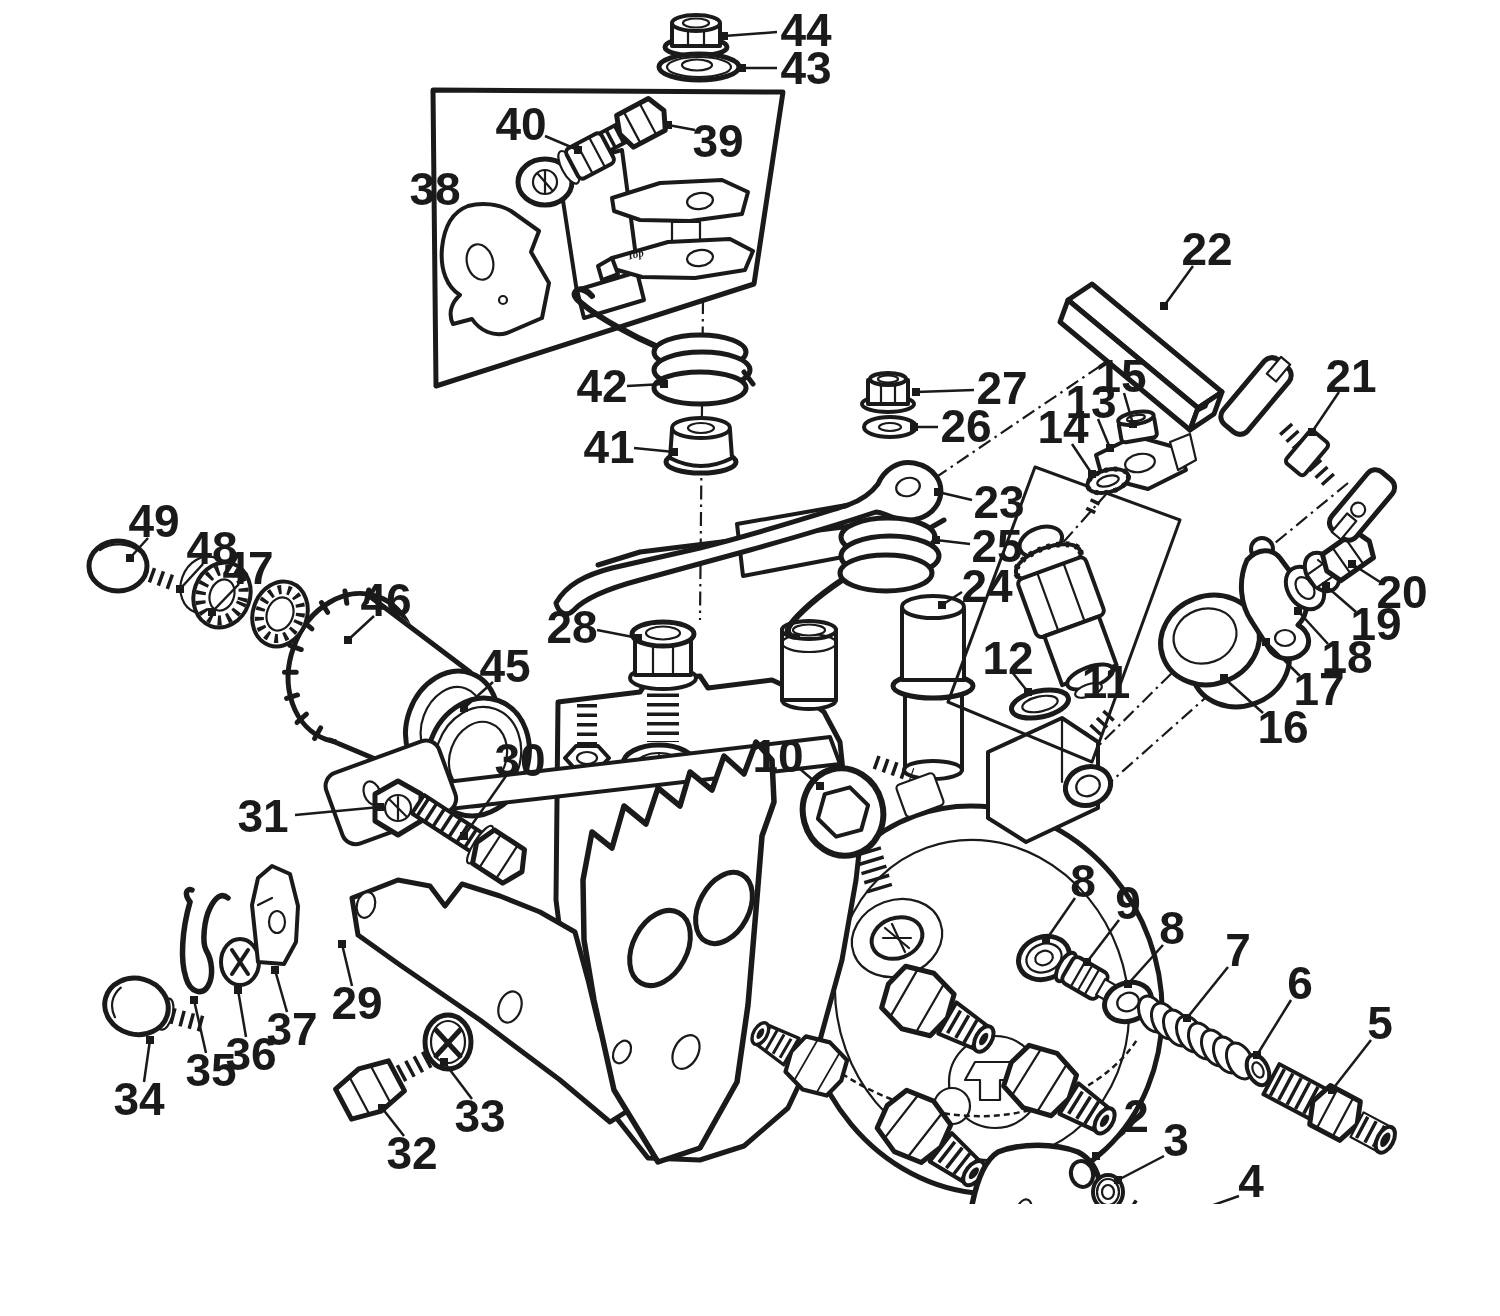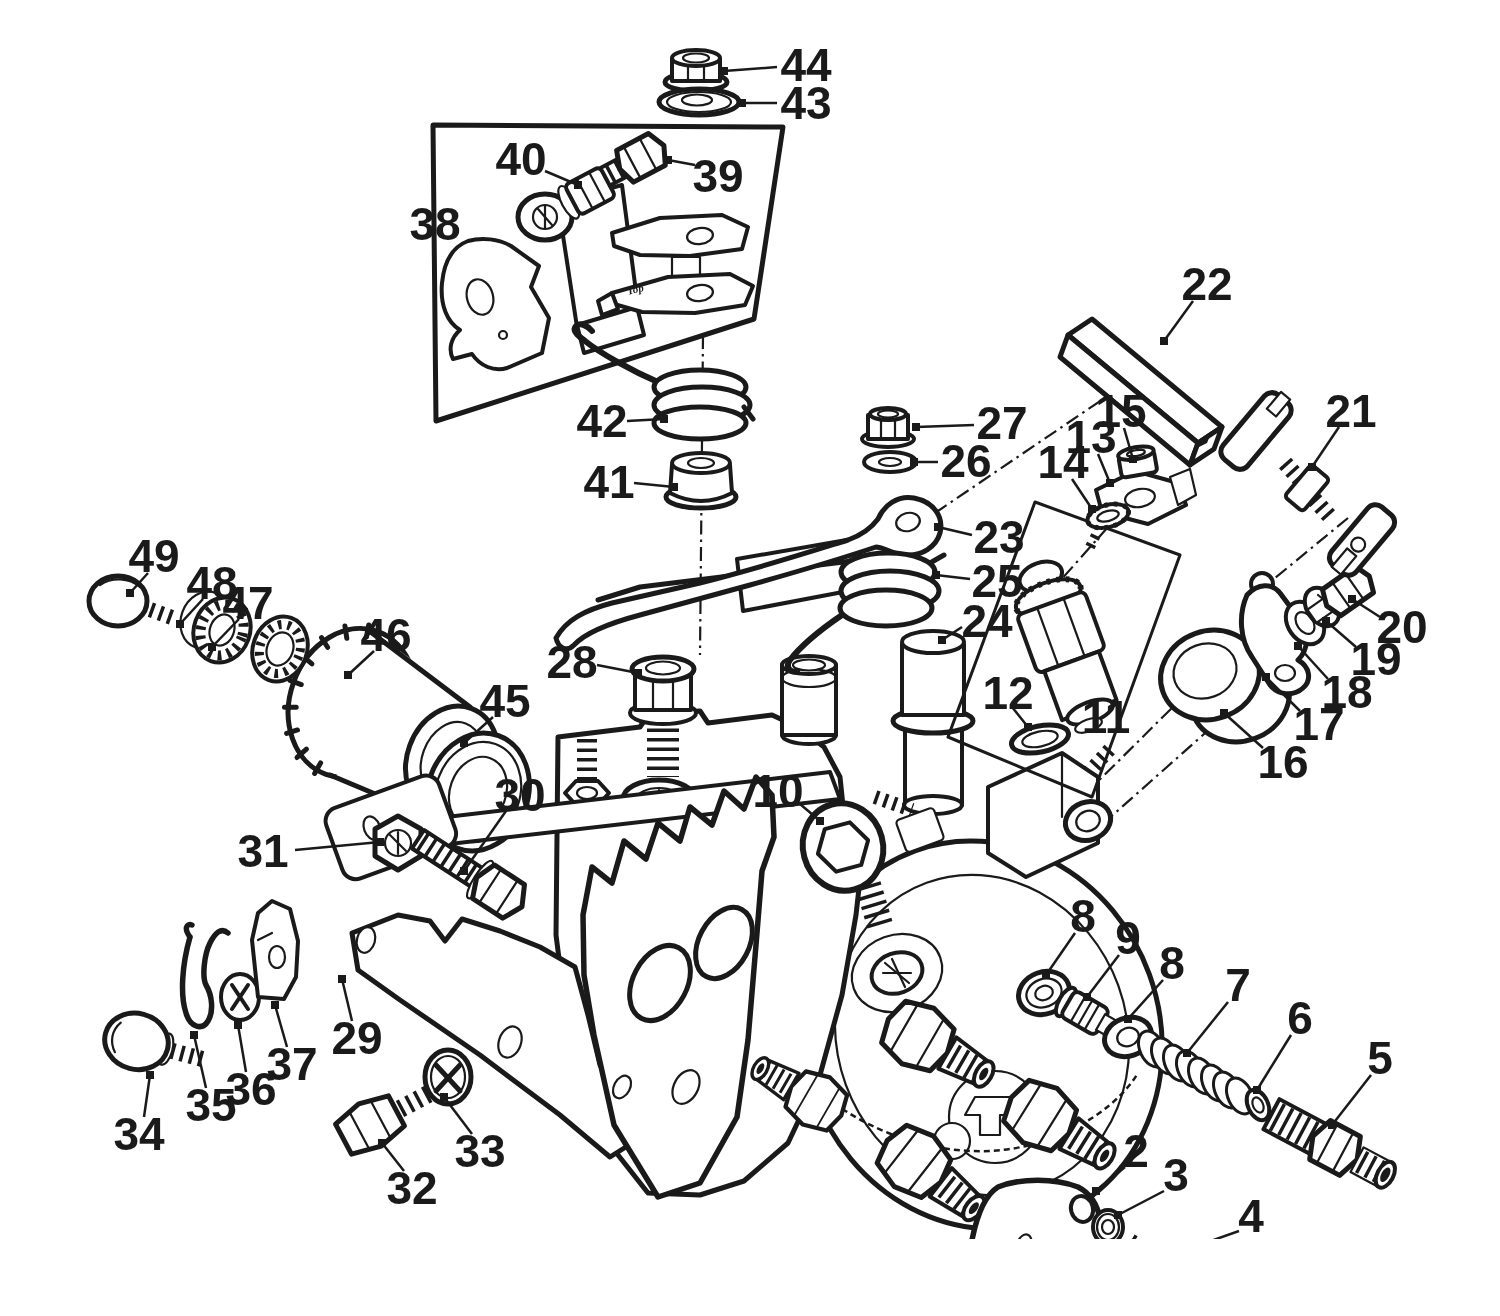--- a/index.html
+++ b/index.html
@@ -1,18 +1,18 @@
 <!DOCTYPE html>
 <html style="--ink: #1a1a1a; --paper: #ffffff;"><head>
 <meta charset="utf-8">
 <title>Diagram</title>
 <style>
   :root { --ink:#1a1a1a; --paper:#ffffff; }
   html,body { margin:0; padding:0; background:var(--paper); }
-  .stage { width:1500px; height:1204px; position:relative; background:var(--paper);margin-top:35px; }
+  .stage { width:1500px; height:1204px; position:relative; background:var(--paper); }
   svg { display:block; }
   .fw { fill:#ffffff; stroke:var(--ink); stroke-width:4; stroke-linejoin:round; stroke-linecap:round; }
   .ln { fill:none;    stroke:var(--ink); stroke-width:4; stroke-linejoin:round; stroke-linecap:round; }
   .thin  { stroke-width:2.2; }
   .w3 { stroke-width:3; } .w5 { stroke-width:5; } .w55 { stroke-width:5.5; } .w6 { stroke-width:6; }
   .thr { stroke:var(--ink); stroke-dasharray:3.5 6; fill:none; stroke-linecap:butt; }
   .dashline { stroke:var(--ink); stroke-width:2.2; stroke-dasharray:14 5 2.5 5; fill:none; }
   .lead { stroke:var(--ink); stroke-width:2.5; }
   .tip  { fill:var(--ink); }
   text.num { font-family:"Liberation Sans", sans-serif; font-weight:700; font-size:46px; fill:var(--ink); }

